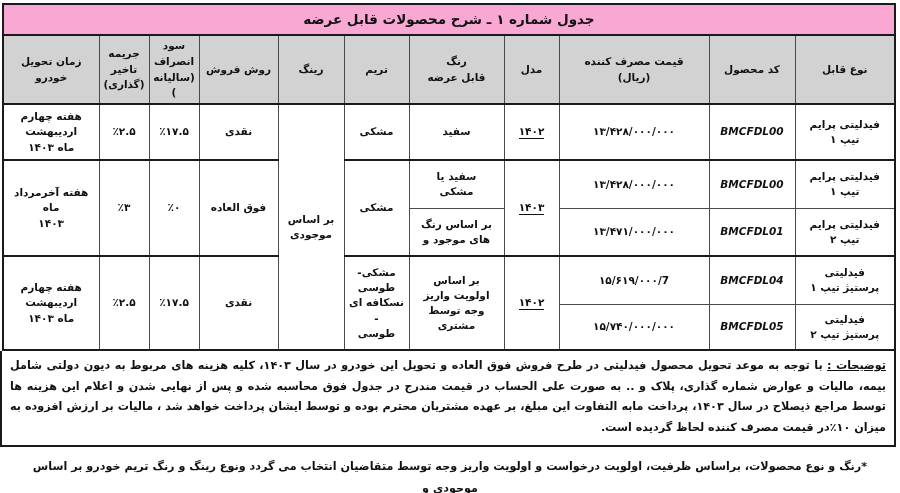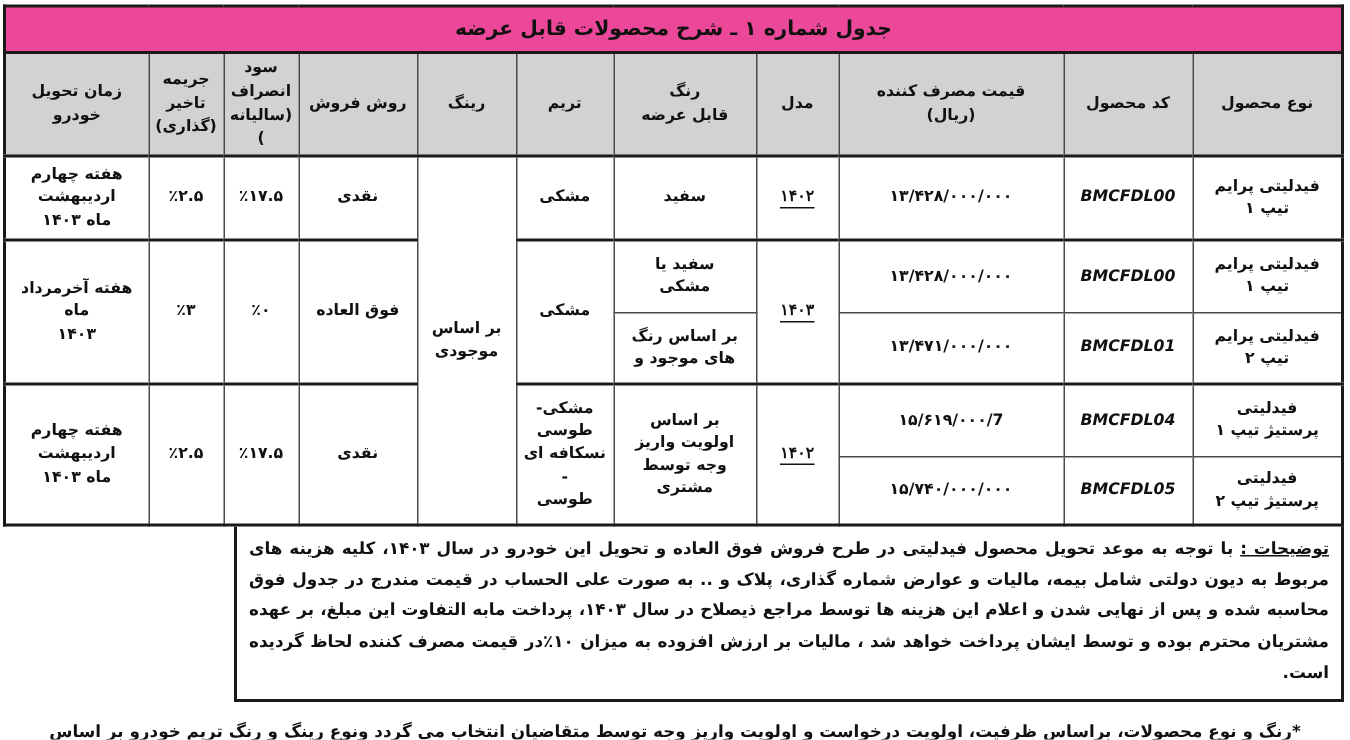--- a/index.html
+++ b/index.html
@@ -35,61 +35,60 @@
     text-align: center;
     vertical-align: middle;
     font-size: 10.5px;
     font-weight: bold;
     color: #111111;
     line-height: 1.45;
     padding: 2px 2px;
     word-wrap: break-word;
   }
   tr.title-row td {
-    background: #ec4899;
+    background: #f9a8d4;
     font-size: 13.5px;
     font-weight: bold;
     height: 25px;
     border-bottom: 2px solid #1a1a1a;
     letter-spacing: .2px;
   }
   tr.head-row td {
     background: #d2d2d2;
     height: 62px;
     font-size: 10.5px;
     border-bottom: 2px solid #1a1a1a;
     line-height: 1.5;
   }
   tr.data-row td {
     background: #ffffff;
   }
   td.model {
     font-size: 12px;
-    font-family: Liberation Serif, serif;
   }
   td.model span.u {
     border-bottom: 1.6px solid #111;
     padding-bottom: 1px;
   }
   td.code {
     font-size: 10.5px;
     font-weight: bold;
     direction: ltr;
     font-style: italic;
   }
   td.price {
     font-size: 11px;
     letter-spacing: .3px;
     margin-left: 16px;
   }
   .thickline-top { border-top: 2px solid #1a1a1a !important; }
 
   
   .notes {
-    width: 740px;
+    width: 896px;
     box-sizing: border-box;
     border: 2px solid #1a1a1a;
     border-top: none;
     padding: 5px 8px 6px 8px;
     font-size: 11.2px;
     font-weight: bold;
     line-height: 1.85;
     color: #111111;
     text-align: justify;
   }
@@ -127,21 +126,21 @@
       <col style="width:50px">
       <col style="width:96px">
     </colgroup>
 
     <tbody>
         <tr class="title-row">
       <td colspan="11">جدول شماره ۱ ـ شرح محصولات قابل عرضه</td>
     </tr>
 
     <tr class="head-row">
-      <td>نوع محصول</td>
+      <td>نوع قابل</td>
       <td>کد محصول</td>
       <td>
         <span>قیمت مصرف کننده</span><br>
         <span>(ریال)</span>
       </td>
       <td>مدل</td>
       <td>
         <span>رنگ</span><br>
         <span>قابل عرضه</span>
       </td>

